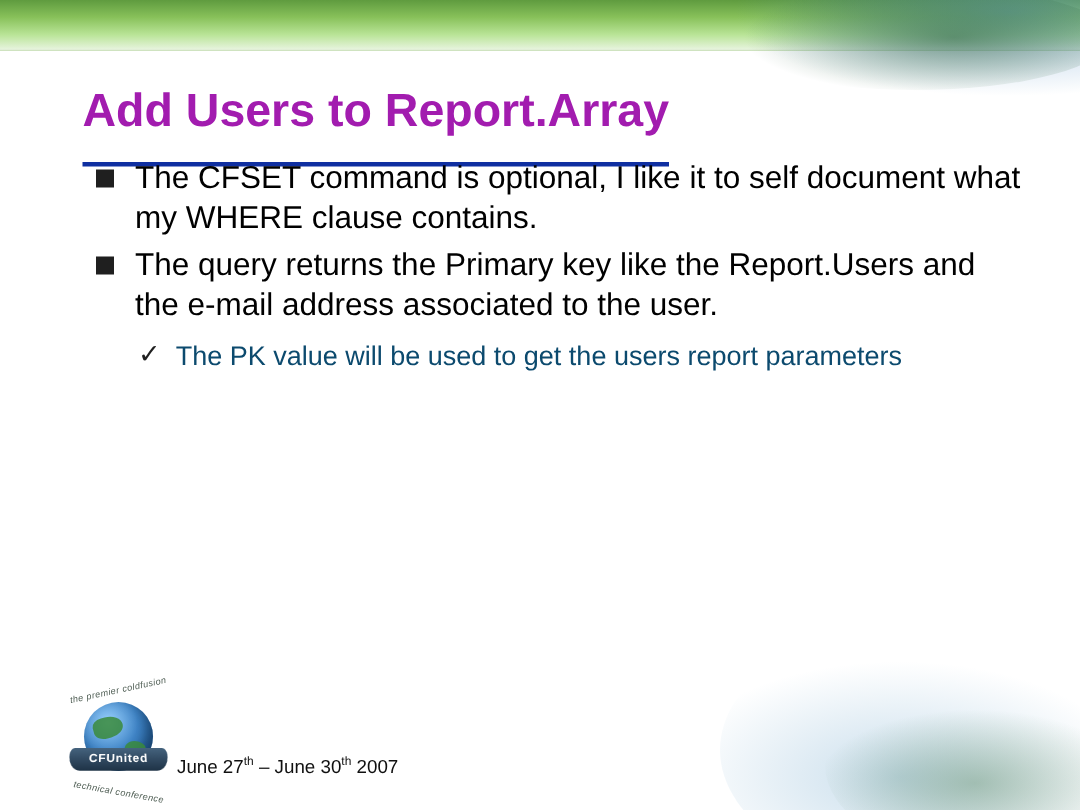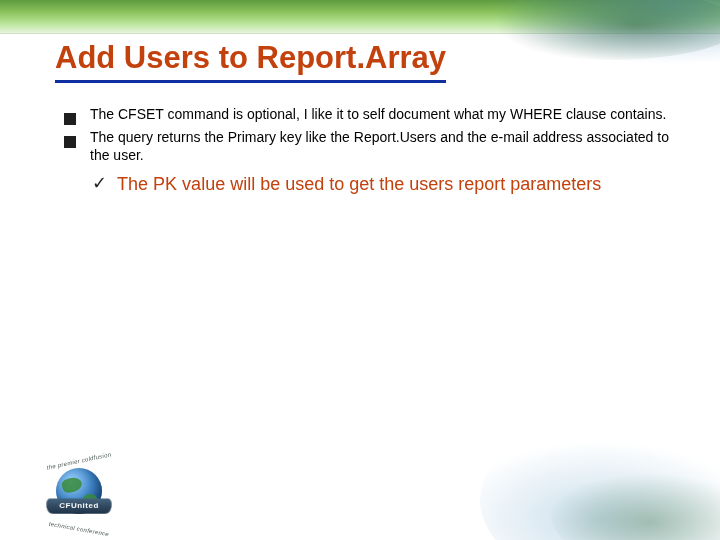--- a/index.html
+++ b/index.html
@@ -30,26 +30,26 @@
   .banner-swoop2 {
     position: absolute;
     top: -10px; right: -20px;
     width: 260px; height: 70px;
     background: radial-gradient(ellipse 200px 55px at 60% 50%, rgba(40,94,57,0.55), rgba(40,94,57,0) 70%);
     border-radius: 50%;
   }
 
   .title {
     position: absolute;
-    top: 40px;
+    top: 56px;
     left: 55px;
     font-size: 31px;
     font-weight: 700;
-    color: #c2410c;
-    padding-bottom: 4px;
+    color: #a21caf;
+    padding-bottom: 16px;
     border-bottom: 3px solid #0f2fa1;
     display: inline-block;
   }
 
   .body {
     position: absolute;
     top: 106px;
     left: 64px;
     right: 36px;
   }
@@ -60,41 +60,41 @@
     margin-bottom: 4px;
   }
   .bullet-row .sq {
     width: 12px; height: 12px;
     min-width: 12px;
     background: #1f1f1f;
     margin-top: 7px;
     margin-right: 14px;
   }
   .bullet-row .txt {
-    font-size: 14px;
+    font-size: 21px;
     line-height: 1.28;
     color: #000;
   }
 
   .sub-row {
     display: flex;
     align-items: flex-start;
     margin-left: 28px;
     margin-top: 8px;
   }
   .sub-row .chk {
     color: #1f1f1f;
     font-size: 18px;
     margin-right: 10px;
     line-height: 1.2;
   }
   .sub-row .txt {
     font-size: 18px;
     line-height: 1.25;
-    color: #c2410c;
+    color: #0c4a6e;
   }
 
   
   .footer-date {
     position: absolute;
     left: 118px;
     bottom: 22px;
     font-size: 12.5px;
     color: #101010;
   }
@@ -205,17 +205,20 @@
 
   </div>
 
   <div class="logo">
     <div class="arc-top">the premier coldfusion</div>
     <div class="globe"></div>
     <div class="ribbon">CFUnited</div>
     <div class="arc-bottom">technical conference</div>
   </div>
 
+  <div class="footer-date">
+    June 27<sup>th</sup> – June 30<sup>th</sup> 2007
+  </div>
 
   <div class="br-swoop1"></div>
   <div class="br-swoop2"></div>
 
 </div>
 
 </body></html>

